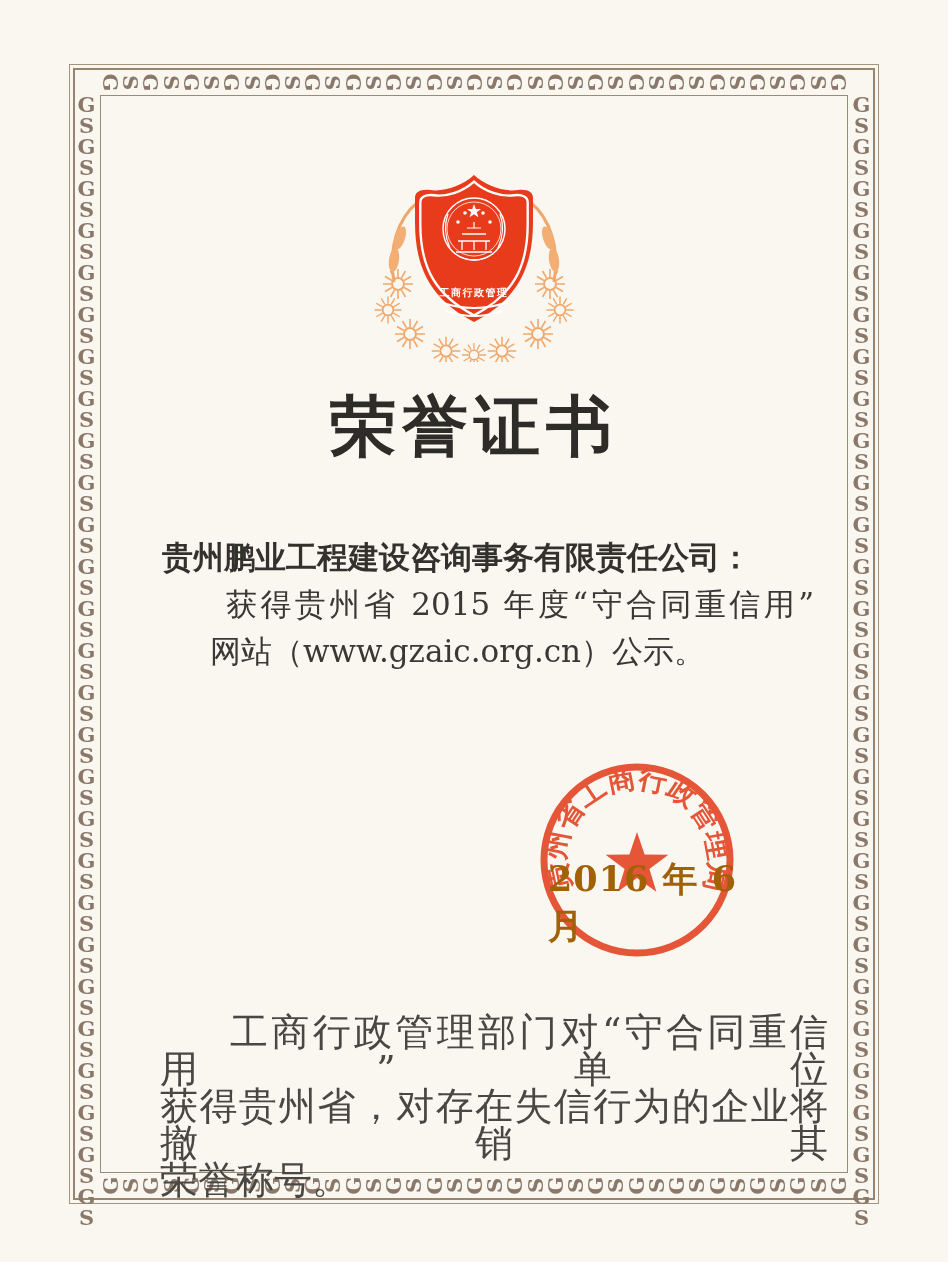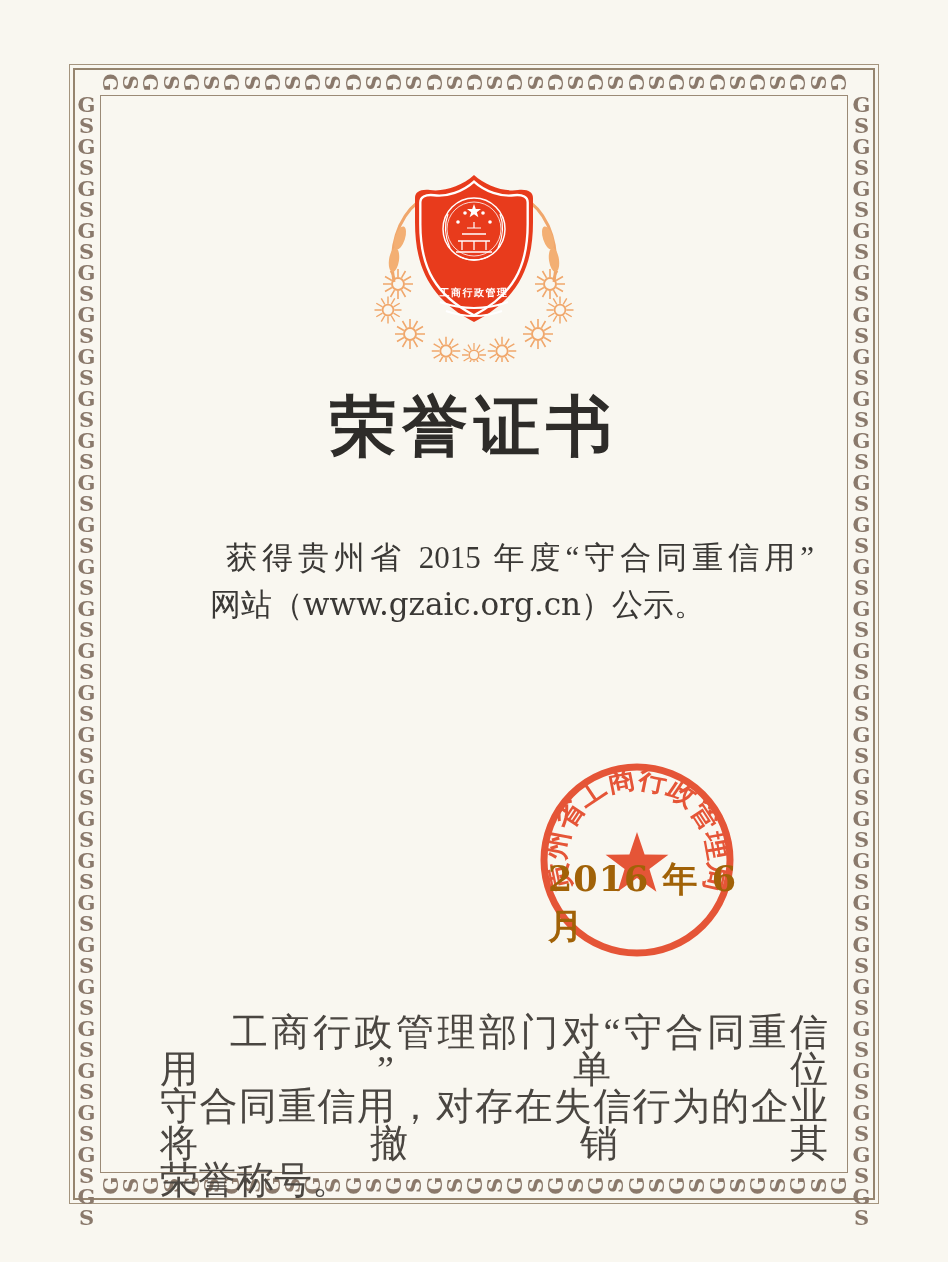--- a/index.html
+++ b/index.html
@@ -42,21 +42,21 @@
     text-align:center;
     font-size:66px; font-weight:bold; letter-spacing:6px;
     color:#2e2c29;
   }
   
   .body-block {
     position:absolute; left:162px; top:534px; width:652px;
     font-size:31px; color:#3a3835; line-height:47px;
   }
   .body-block .recipient { font-weight:bold; white-space:nowrap; color:#33312e; }
-  .jline { text-align:justify; text-align-last:justify;font-family:Liberation Serif, serif; }
+  .jline { text-align:justify; text-align-last:justify; }
   .iline { text-indent:64px; }
   .body-block .plain { text-align:left;margin-left:48px; }
   
   .stamp { position:absolute; left:537px; top:760px; width:200px; height:200px; opacity:.93; }
   .stamp-date {
     position:absolute; left:548px; top:856px; width:190px;
     font-size:35px; font-weight:bold; color:#a16207;
     letter-spacing:1px; z-index:5; text-align:left;
   }
   
@@ -313,34 +313,35 @@
       </g>
       <text x="100" y="134" text-anchor="middle" font-size="10" letter-spacing="1.5" fill="#ffffff" font-weight="bold">工商行政管理</text>
       <path d="M66,140 Q100,152 134,140" stroke="#ffffff" stroke-width="2.2" fill="none"></path>
       <path d="M72,149 Q100,159 128,149" stroke="#ffffff" stroke-width="2.2" fill="none"></path>
     </g>
   </svg>
 
   <div class="title">荣誉证书</div>
 
   <div class="body-block">
+    <div class="recipient">贵州鹏业工程建设咨询事务有限责任公司：</div>
     <div class="jline iline">获得贵州省 2015 年度“守合同重信用”</div>
     <div class="plain">网站（www.gzaic.org.cn）公示。</div>
   </div>
 
   <svg class="stamp" viewBox="0 0 200 200">
     <circle cx="100" cy="100" r="93" fill="none" stroke="#e4492a" stroke-width="7"></circle>
     <path id="sealArc" d="M33.7,128.1 A72,72 0 1 1 166.3,128.1" fill="none"></path>
     <text font-size="28" fill="#e4492a" font-weight="bold">
       <textPath href="#sealArc" startOffset="0" textLength="284">贵州省工商行政管理局</textPath>
     </text>
     <polygon points="100,72 92.4,94.5 68.6,94.8 87.6,109 80.6,131.7 100,118 119.4,131.7 112.4,109 131.4,94.8 107.6,94.5" fill="#e4492a"></polygon>
   </svg>
 
   <div class="stamp-date">2016 年 6 月</div>
 
   <div class="footer-block">
     <div class="jline iline">工商行政管理部门对“守合同重信用”单位</div>
-    <div class="jline">守合同重信用，对存在失信行为的企业将撤销其</div>
+    <div class="jline">获得贵州省，对存在失信行为的企业将撤销其</div>
     <div class="plain">荣誉称号。</div>
   </div>
 
 </div>
 
 </body></html>

